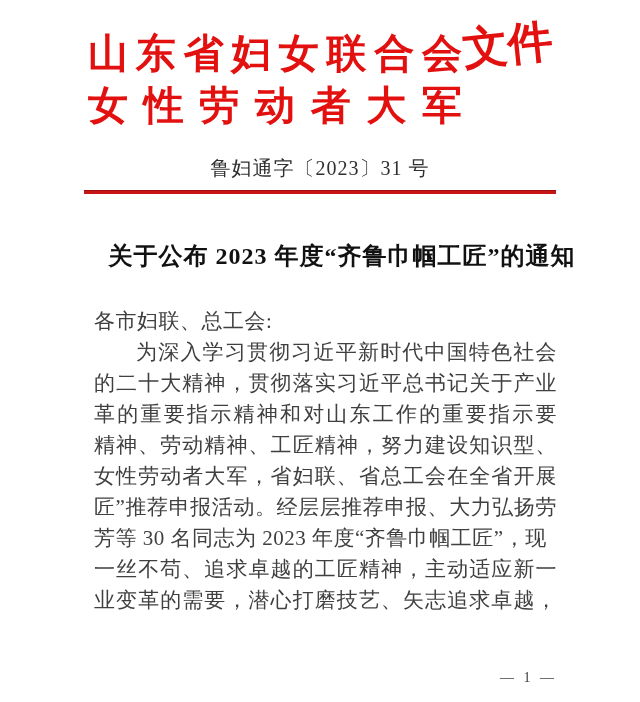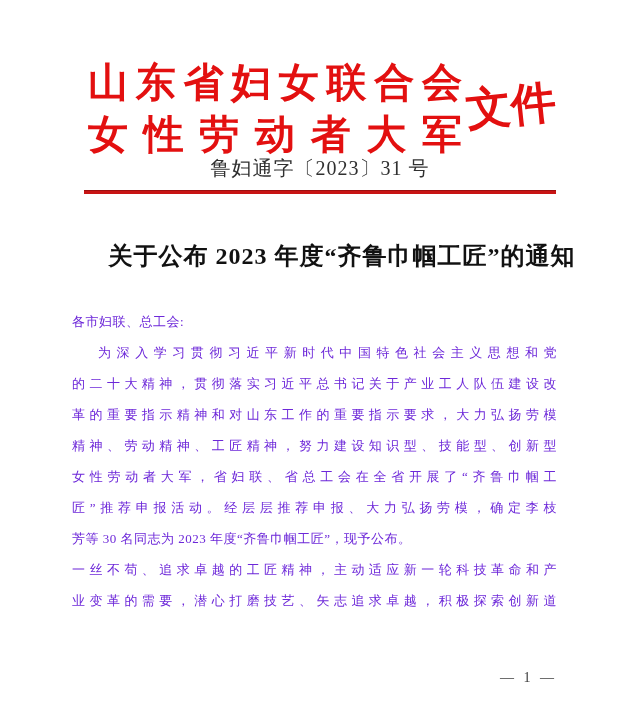--- a/index.html
+++ b/index.html
@@ -17,23 +17,21 @@
     color: #262626;
   }
 
   
   .letterhead {
     position: absolute;
     top: 28px;
     left: 88px;
     right: 84px;
     display: flex;
-    align-items: center;
     justify-content: space-between;
-    margin-top: 29px;
   }
   .org-lines {
     width: 374px;
   }
   .org-line {
     font-size: 40px;
     line-height: 52px;
     font-weight: 700;
     color: #e31010;
     text-align: justify;
@@ -87,25 +85,25 @@
     color: #111111;
     letter-spacing: 1px;
     white-space: nowrap;
     padding-left: 44px;
   }
 
   
   .body-text {
     position: absolute;
     top: 306px;
-    left: 72px;
+    left: 94px;
     right: 83px;
-    font-size: 13px;
+    font-size: 21px;
     line-height: 31px;
-    color: #6d28d9;
+    color: #404040;
   }
   .line {
     height: 31px;
     overflow: hidden;
     letter-spacing: 0.5px;
   }
   .line.fill {
     text-align: justify;
     text-align-last: justify;
   }

